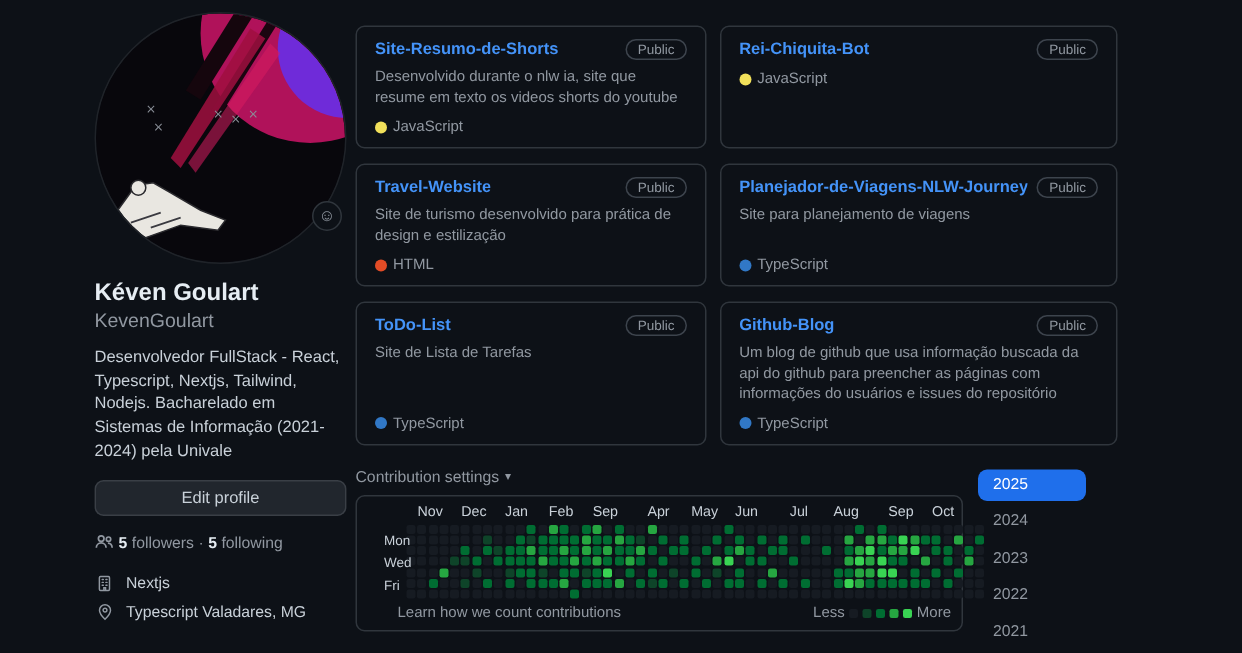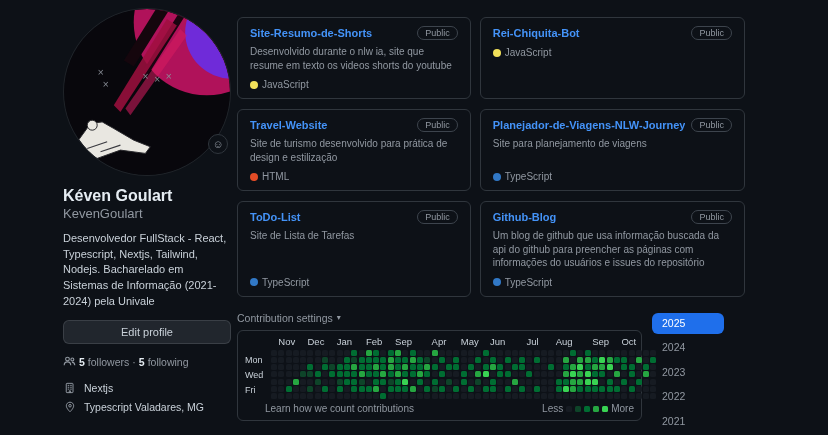--- a/index.html
+++ b/index.html
@@ -74,21 +74,21 @@
   .contrib-section { display:flex; gap:10px; margin-top:15px; }
   .contrib-left { width:405px; flex-shrink:0; }
   .contrib-header { display:flex; justify-content:space-between; align-items:center; }
   .settings-dd { color:#9198a1; font-size:10.5px; display:flex; align-items:center; gap:4px; cursor:pointer; }
   .caret { font-size:8px; }
   .graph-box { margin-top:6px; border:1px solid #30363d; border-radius:6px; padding:5px 7px 6px; }
   .months-row { position:relative; height:12px; margin-left:26px; font-size:9.5px; color:#c9d1d9; }
   .months-row span { position:absolute; top:0; }
   .graph-body { display:flex; margin-top:2px; }
   .day-labels { width:26px; position:relative; font-size:9px; color:#c9d1d9; flex-shrink:0; }
-  .day-labels span { position:absolute; left:0; }
+  .day-labels span { position:absolute; left:11px; }
   .cells-grid {
     display:grid; grid-auto-flow:column;
     grid-template-rows:repeat(7,6px); grid-auto-columns:6px; gap:1.3px;
   }
   .cg-cell { width:6px; height:6px; border-radius:1.5px; }
   .graph-footer {
     display:flex; justify-content:space-between; align-items:center;
     margin-top:4px; padding-left:20px; font-size:10px; color:#9198a1;
   }
   .legend { display:flex; align-items:center; gap:3px; }

